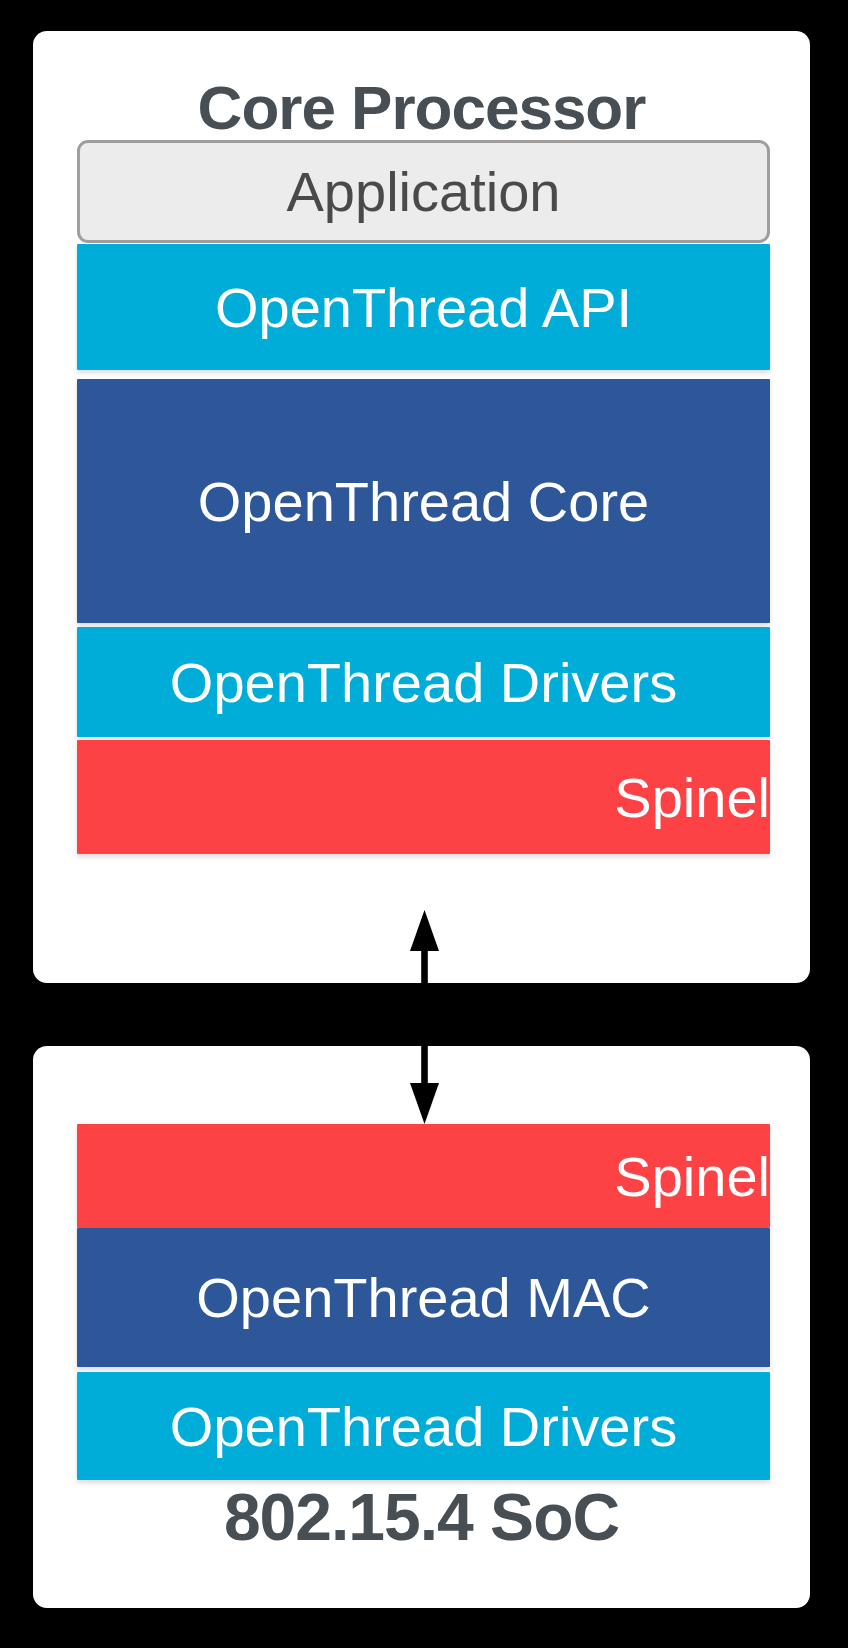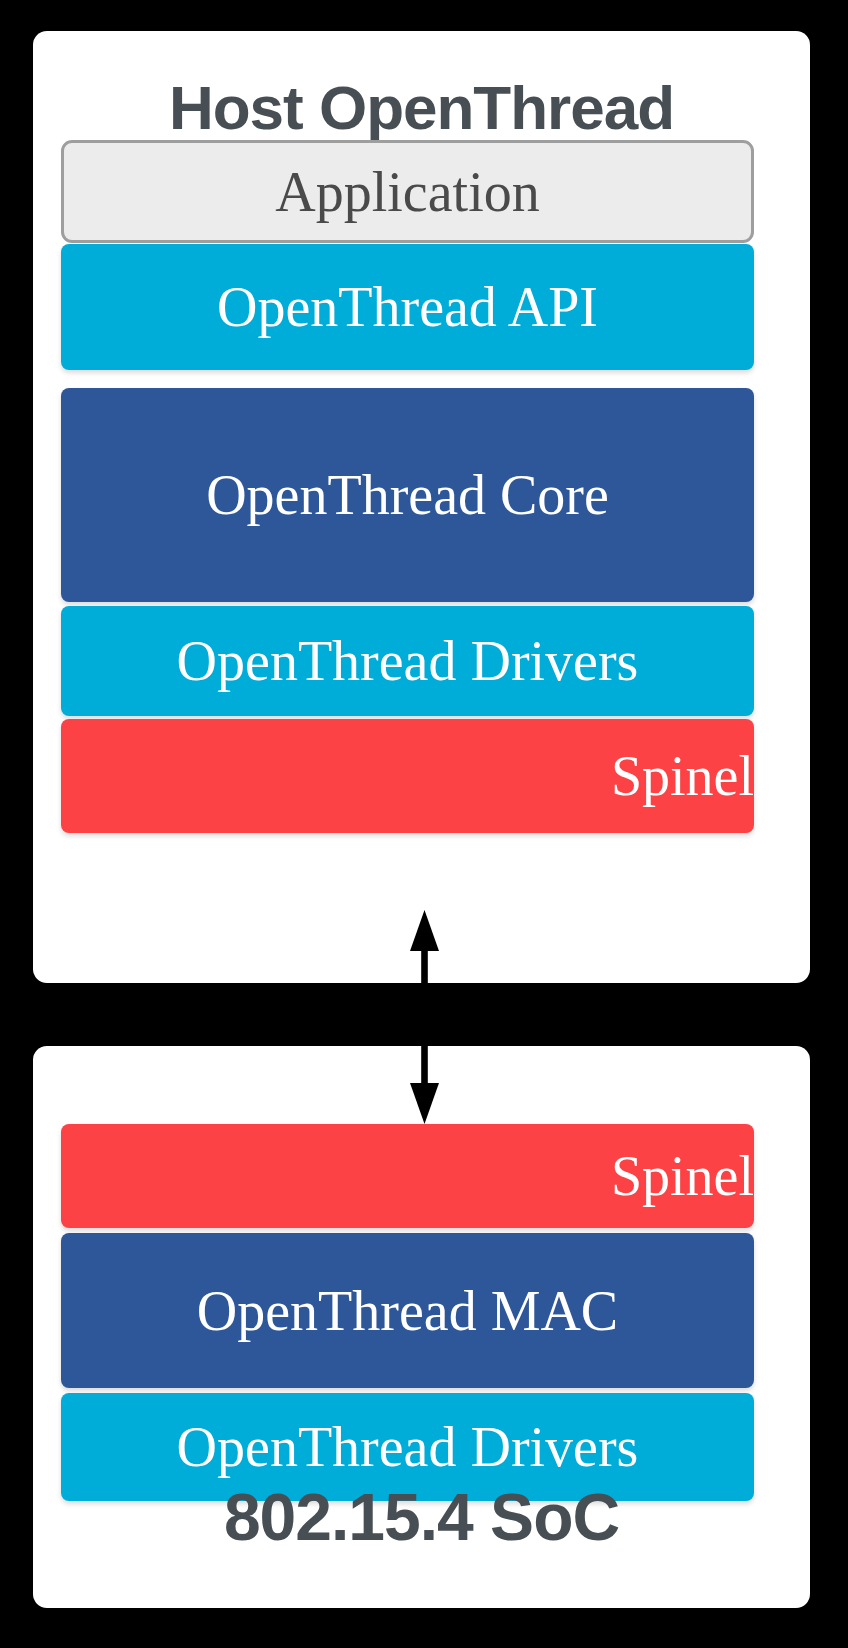--- a/index.html
+++ b/index.html
@@ -30,70 +30,69 @@
     text-align:center;
     font-weight:bold;
     color:var(--title_gray);
     letter-spacing:-1px;
   }
   .card-host .card-title{top:46px;font-size:62px;line-height:62px;}
   .card-soc .card-title{top:1475px;font-size:66px;line-height:66px;}
   .card-soc .card-title{top:auto;bottom:58px;}
   .stack{
     position:absolute;
-    left:28px;
+    left:44px;
     width:693px;
-    font-family:Liberation Serif, serif;
   }
   .card-host .stack{top:109px;}
   .card-soc .stack{top:78px;}
   .layer{
     width:100%;
     display:flex;
     align-items:center;
     justify-content:center;
     font-size:56px;
-    border-radius:8px;
+    border-radius:1px;
     box-shadow:0 3px 5px rgba(0,0,0,0.14);
   }
   .layer-gray{
     background:var(--gray_fill);
     border:3px solid var(--gray_border);
     border-radius:11px;
     color:var(--box_text_gray);
     box-shadow:none;
   }
   .layer-cyan{background:var(--cyan);color:#ffffff;}
   .layer-blue{background:var(--blue);color:#ffffff;}
   .layer-red{background:var(--red);color:#ffffff;justify-content:flex-end;}
   
   .l-application{height:103px;}
   .l-third-party{height:103px;margin-top:0px;}
   .l-api{height:126px;margin-top:1px;}
-  .l-core{height:214px;margin-top:18px;}
+  .l-core{height:244px;margin-top:9px;}
   .l-drivers-host{height:110px;margin-top:4px;}
   .l-spinel-host{height:114px;margin-top:3px;}
   
   .l-spinel-soc{height:104px;}
-  .l-mac{height:155px;margin-top:5px;}
+  .l-mac{height:139px;}
   .l-drivers-soc{height:108px;margin-top:5px;}
   .connector{
     position:absolute;
     left:409px;
     top:910px;
     width:31px;
     height:214px;
     z-index:5;
   }
 </style>
 </head>
 <body>
 
 <section class="card card-host">
-  <h1 class="card-title">Host OpenThread</h1>
+  <h1 class="card-title">Core Processor</h1>
   <div class="stack">
     <div class="layer layer-gray l-application">
       <span>Application</span>
     </div>
     <div class="layer layer-cyan l-api">
       <span>OpenThread API</span>
     </div>
     <div class="layer layer-blue l-core">
       <span>OpenThread Core</span>
     </div>

